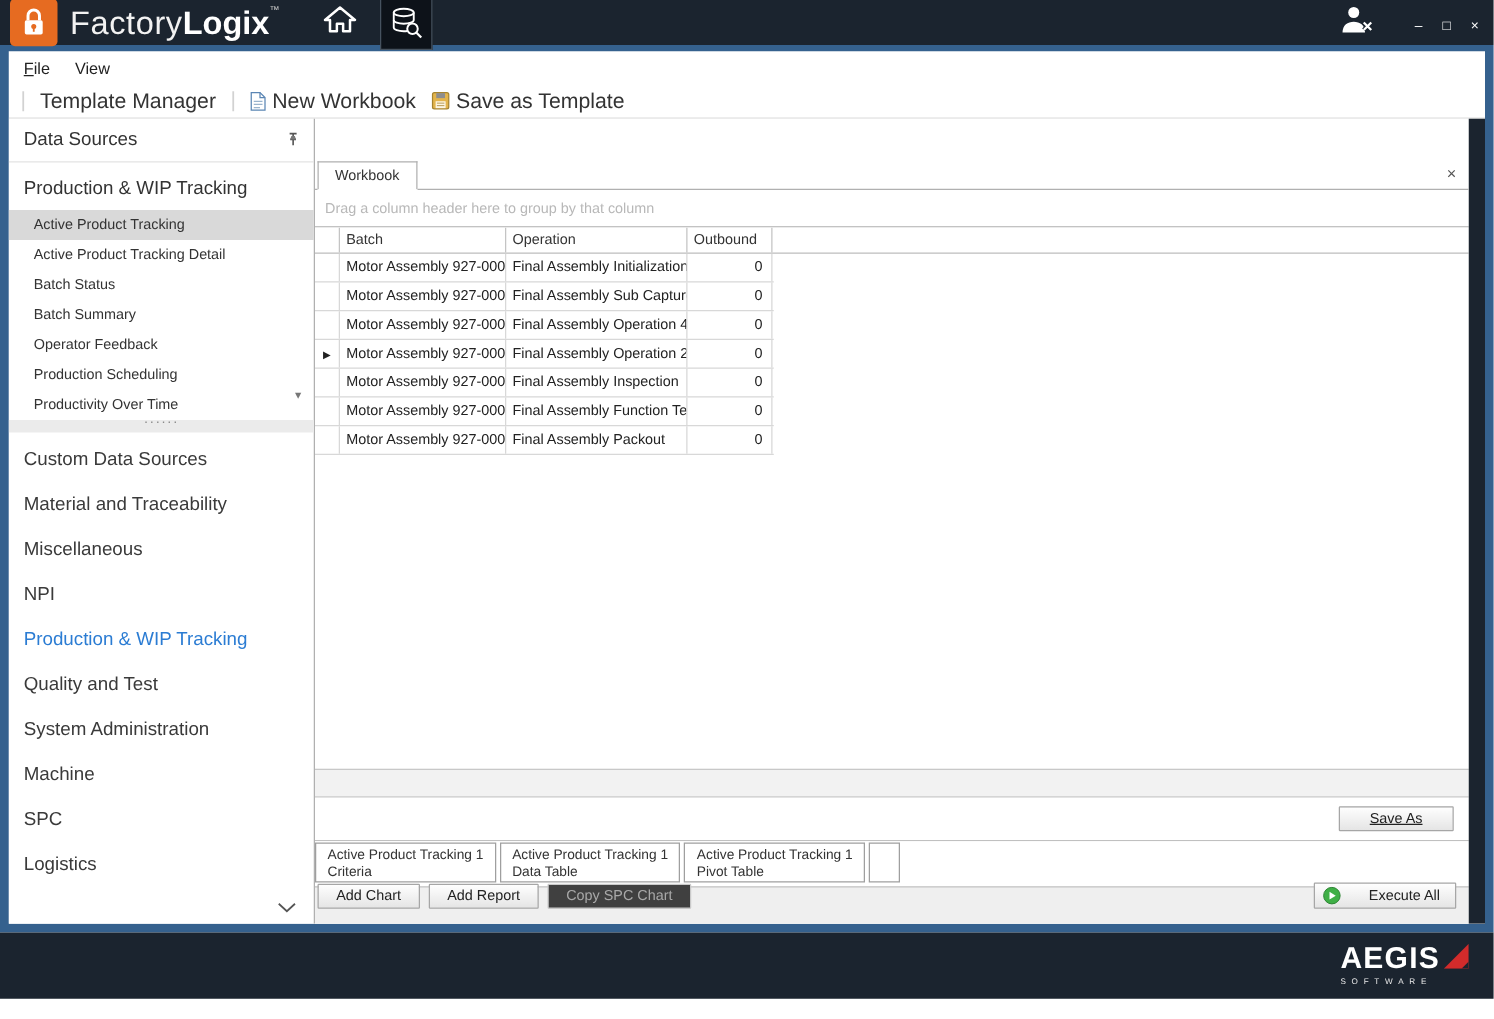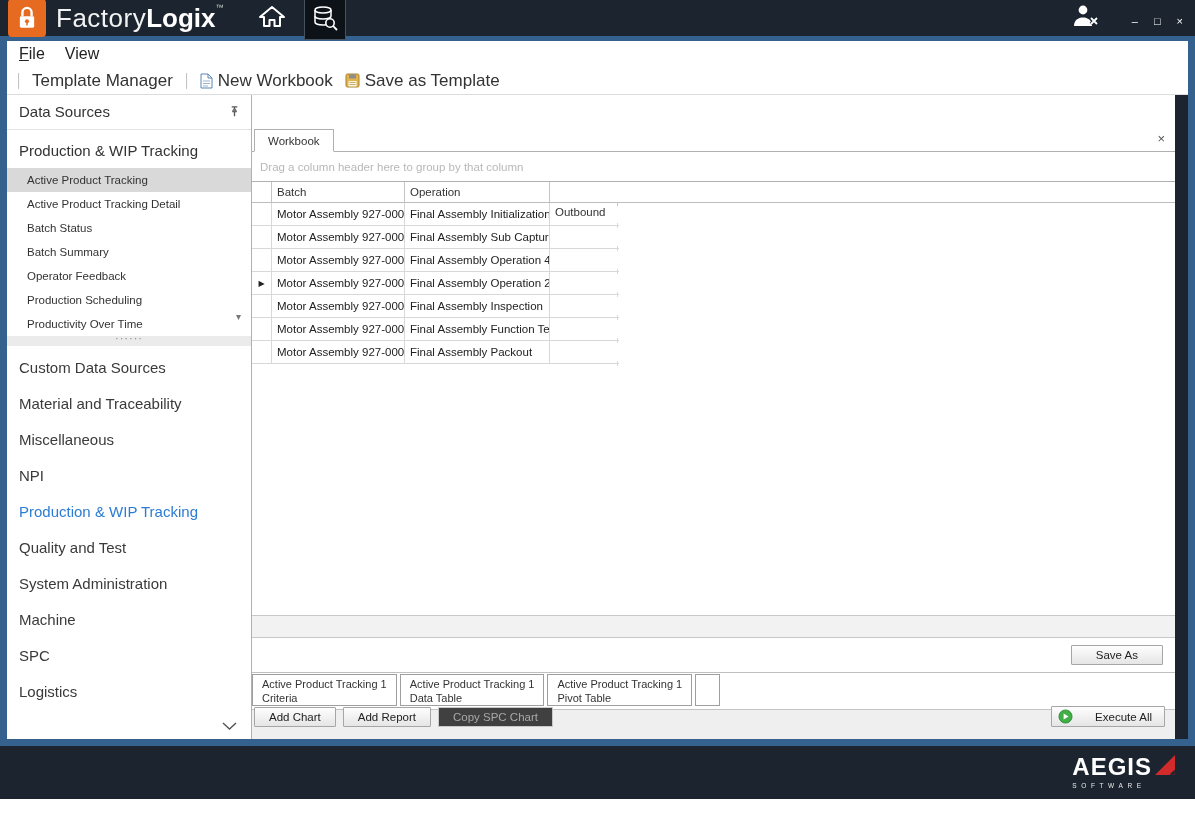--- a/index.html
+++ b/index.html
@@ -18,21 +18,21 @@
   .tb-right { margin-left:auto; display:flex; align-items:center; }
   .user-btn { padding:4px; cursor:pointer; }
   .win-controls { display:flex; gap:16px; margin-left:28px; color:#fff; font-size:11px; align-items:center; padding-top:6px; }
   .win-controls span { cursor:pointer; line-height:1; }
 
   
   .app-frame { height:710px; background:#35618e; padding:5px 7px 7px 7px; }
   .app-content { background:#fff; width:100%; height:100%; display:flex; flex-direction:column; overflow:hidden; }
 
   
-  .menubar { height:26px; display:flex; align-items:center; gap:20px; padding-left:12px; font-size:16px; color:#222; }
+  .menubar { height:26px; display:flex; align-items:center; gap:20px; padding-left:12px; font-size:13px; color:#222; }
   .menu-item { cursor:pointer; }
   .menu-item.first::first-letter { text-decoration:underline; }
   .toolbar { height:28px; display:flex; align-items:center; font-size:17px; color:#333; padding-left:4px; border-bottom:1px solid #dcdcdc; }
   .tsep { width:1px; height:16px; background:#c4c4c4; margin:0 7px; box-shadow:1px 0 0 #fafafa; }
   .tool-btn { display:flex; align-items:center; gap:5px; padding:3px 6px; cursor:pointer; white-space:nowrap; }
 
   
   .main { flex:1; display:flex; min-height:0; }
 
   
@@ -56,31 +56,31 @@
   .tab-close { position:absolute; right:10px; top:5px; color:#555; font-size:13px; line-height:1; cursor:pointer; }
   .groupbar { height:30px; display:flex; align-items:center; padding-left:8px; color:#b8b8b8; font-size:11.5px; border-bottom:1px solid #b0b0b0; }
 
   .gridarea { flex:1; overflow:hidden; background:#fff; }
   .grid-header { display:flex; height:21px; border-bottom:1px solid #bdbdbd; font-size:11.5px; color:#333; }
   .h-cell { border-right:1px solid #c4c4c4; padding:4px 5px 0 5px; }
   .h-filler { flex:1; }
   .w-marker { width:20px; flex:none; }
   .w-batch { width:133px; flex:none; }
   .w-op { width:145px; flex:none; }
-  .w-out { width:68px; flex:none;margin-top:20px; }
+  .w-out { width:68px; flex:none; }
   .grid-row { display:flex; height:23px; width:367px; font-size:11.5px; color:#222; border-bottom:1px solid #d8d8d8; cursor:pointer; }
   .grid-row .cell { padding:5px 5px 0 5px; border-right:1px solid #d8d8d8; white-space:nowrap; overflow:hidden; }
   .grid-row .marker { text-align:center; font-size:8px; color:#222; padding-top:7px; }
   .grid-row .out { text-align:right; padding-right:7px; }
 
   .scrollstrip { height:22px; background:#f2f2f2; border-top:1px solid #c8c8c8; }
   .saveband { height:36px; display:flex; align-items:center; justify-content:flex-end; padding-right:12px; border-top:1px solid #c8c8c8; border-bottom:1px solid #c0c0c0; background:#fff; }
 
   .btn { background:linear-gradient(#fefefe,#e5e5e5); border:1px solid #a6a6a6; font-size:11.5px; color:#222; padding:3px 14px; cursor:pointer; border-radius:1px; white-space:nowrap; }
-  .btn.saveas { padding:3px 24px; }
+  .btn.saveas { padding:3px 24px;text-decoration:underline; }
   .btn.disabled { color:#a8a8a8; background:#404040; border-color:#c9c9c9; cursor:default; }
 
   .bottomtabs { height:36px; display:flex; align-items:stretch; gap:3px; padding:1px 0 3px 0; background:#fff; }
   .btab { border:1px solid #9f9f9f; background:#fff; font-size:11px; color:#333; padding:2px 9px; line-height:1.3; min-width:136px; cursor:pointer; }
   .btab-stub { width:25px; border:1px solid #9f9f9f; background:#fff; cursor:pointer; }
 
   .buttonrow { height:30px; background:#efefef; border-top:1px solid #c4c4c4; display:flex; align-items:center; gap:7px; padding:0 10px 16px 2px; }
   .btn.exec { margin-left:auto; display:flex; align-items:center; gap:22px; padding:2px 12px 2px 6px; }
 
   .rightstrip { width:13px; flex:none; background:#1b242f; }

